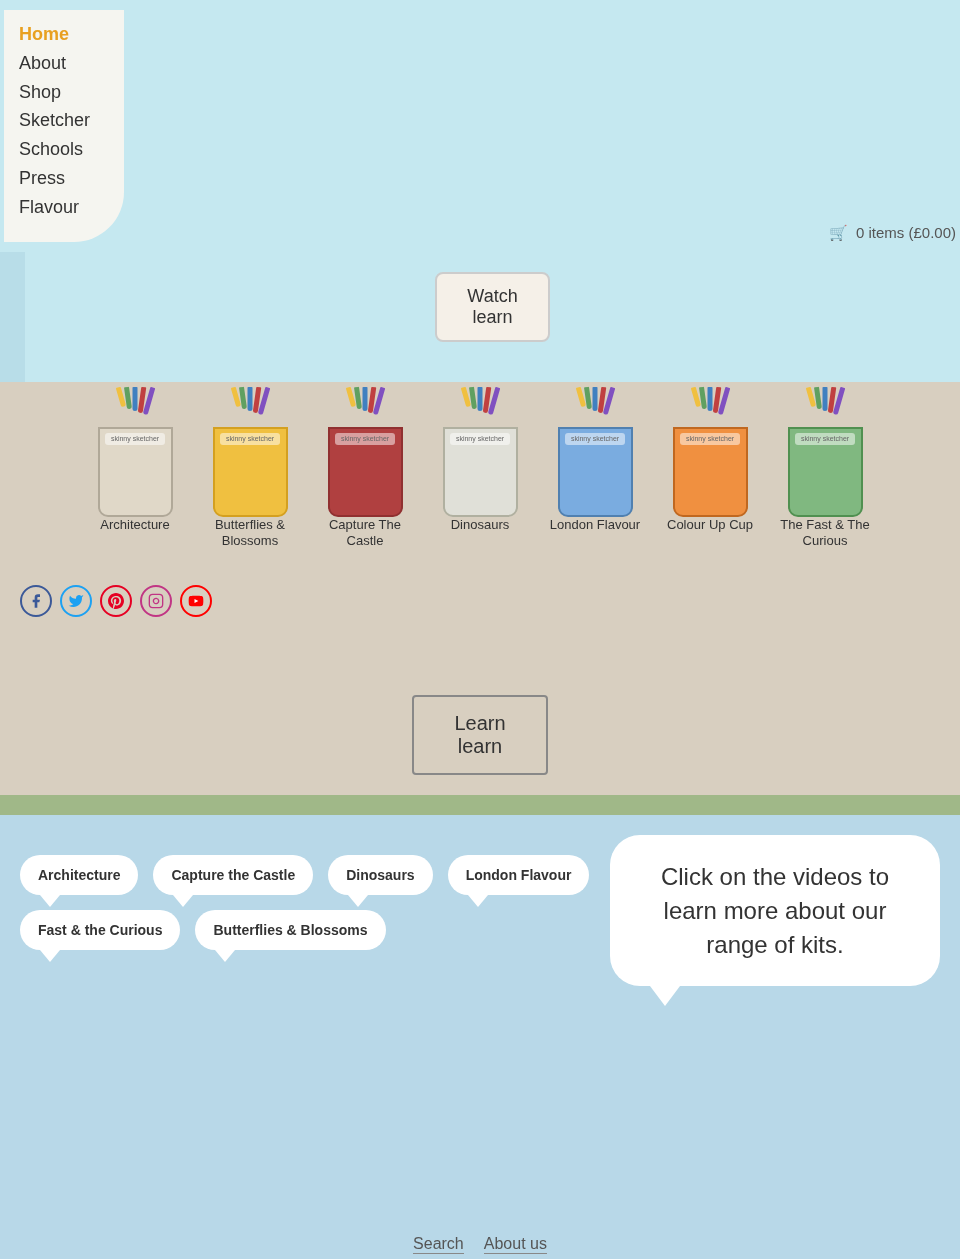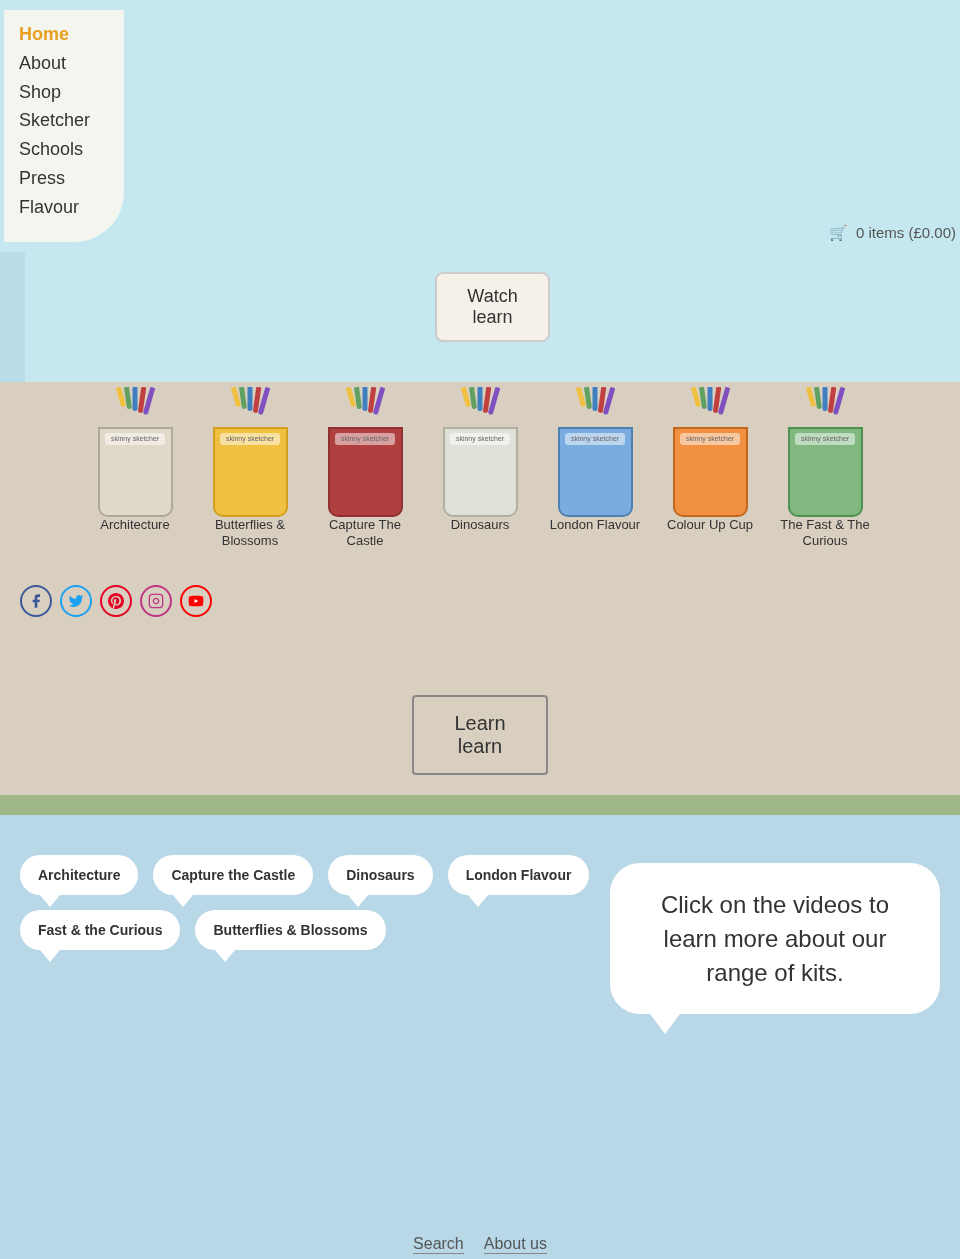--- a/index.html
+++ b/index.html
@@ -208,21 +208,20 @@
       padding: 20px;
       display: flex;
       gap: 20px;
       min-height: 400px;
     }
     .videos-left {
       flex: 1;
     }
     .videos-right {
       width: 330px;
-      margin-top: 28px;
     }
 
     
     .video-speech {
       background: white;
       border-radius: 30px;
       padding: 25px 30px;
       font-size: 24px;
       line-height: 1.4;
       color: #333;

